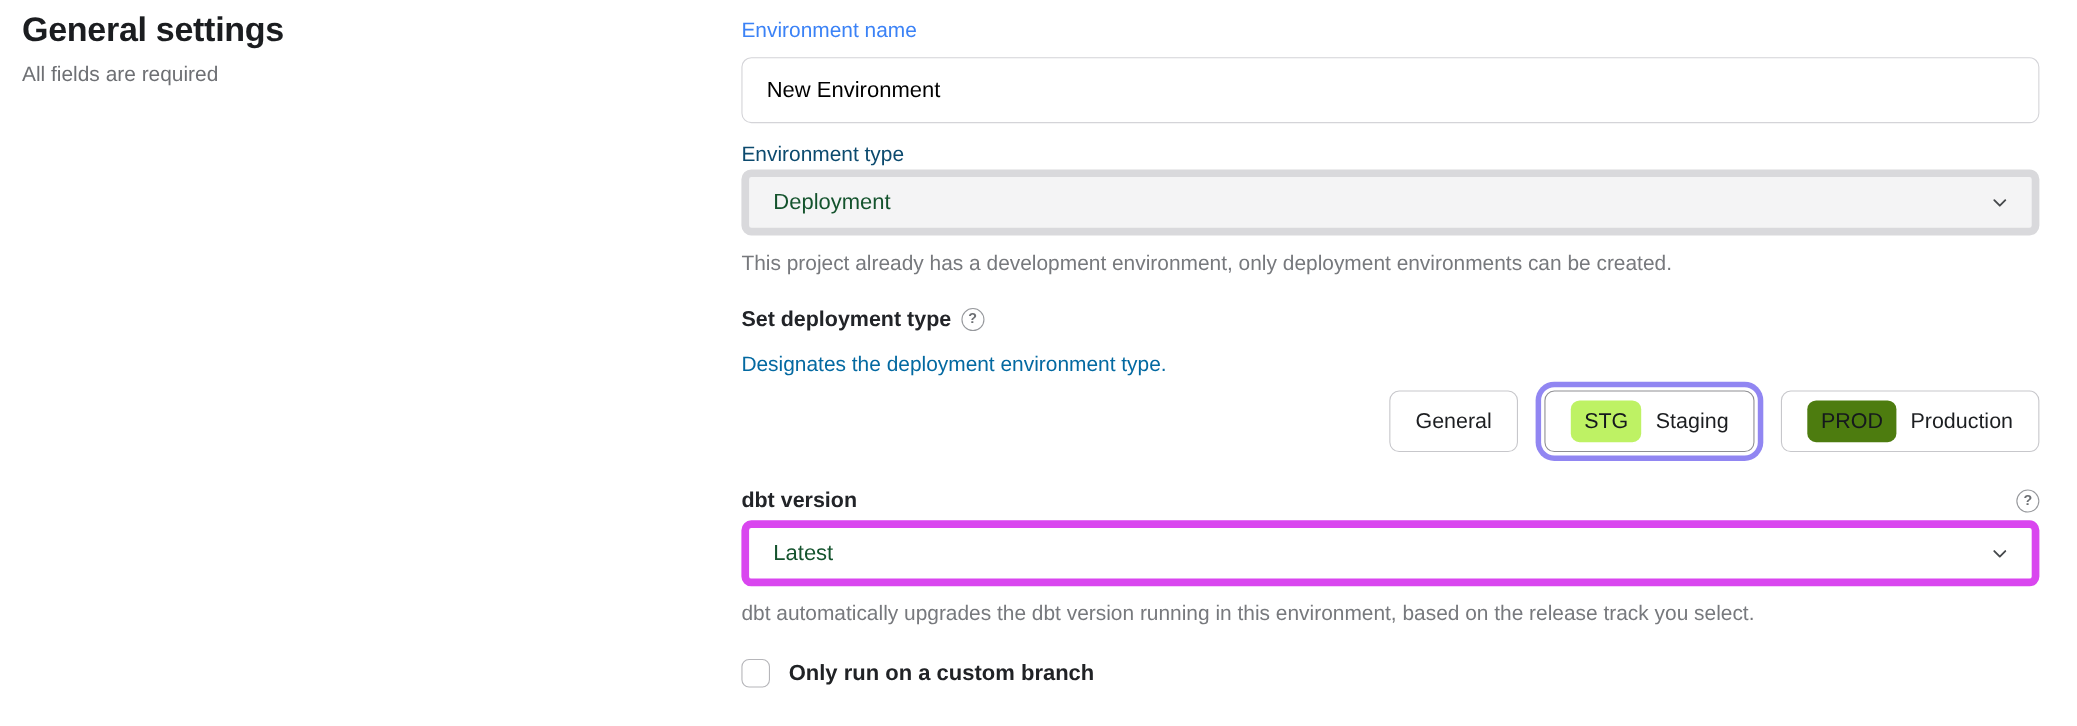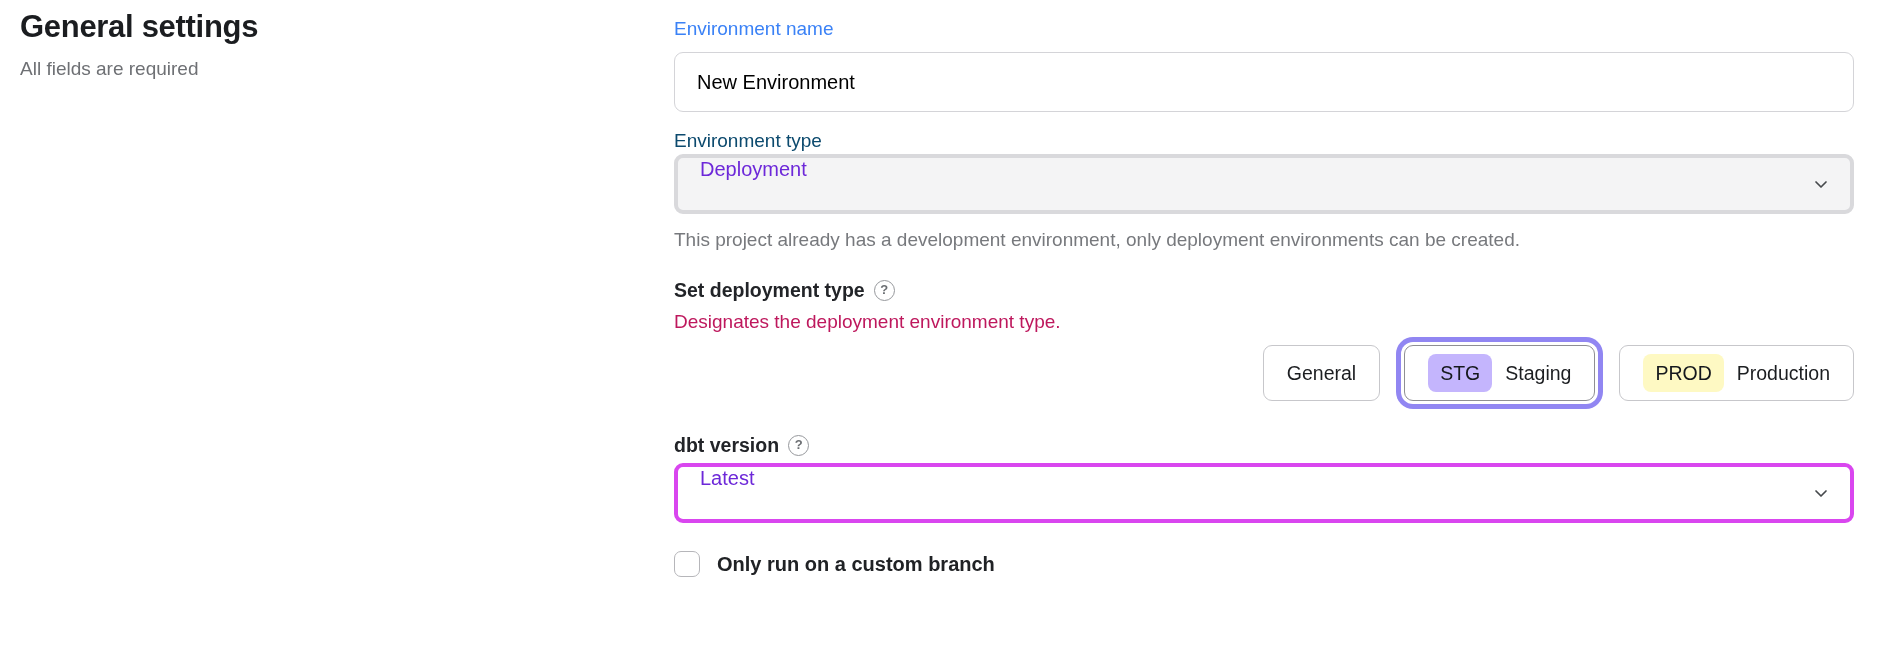--- a/index.html
+++ b/index.html
@@ -31,64 +31,64 @@
   .text-input {
     margin-top: 10px; width: 100%; height: 60px;
     border: 1px solid #d4d4d8; border-radius: 9px;
     padding: 0 22px; font-size: 20px; color: #000000;
     font-family: "Liberation Sans", sans-serif;
     background: #ffffff; outline: none; display: block;
   }
 
   .select-box {
     position: relative; width: 100%; height: 60px;
-    border: 4px solid #d946ef; border-radius: 9px;
-    background: #ffffff; display: flex; 
-    padding: 0 22px; font-size: 20px; color: #6d28d9; cursor: pointer;
+    border: 7px solid #d946ef; border-radius: 9px;
+    background: #ffffff; display: flex; align-items: center;
+    padding: 0 22px; font-size: 20px; color: #14532d; cursor: pointer;
   }
   .select-box.disabled { background: #f4f4f5; border-color: #d9d9dc; cursor: default; }
   .select-box .chevron {
     position: absolute; right: 20px; top: 50%; transform: translateY(-50%);
     width: 18px; height: 18px; display: flex; align-items: center; justify-content: center;
   }
 
   .help-text { margin-top: 13px; font-size: 19px; line-height: 25px; color: #77797d; }
 
   .section-heading {
     margin-top: 25px; display: flex; align-items: center; gap: 9px;
     font-size: 19.5px; line-height: 26px; font-weight: 700; color: #222428;
   }
   .q-icon {
     width: 21px; height: 21px; border: 1.5px solid #96989c; border-radius: 50%;
     display: inline-flex; align-items: center; justify-content: center;
     font-size: 13px; font-weight: 700; color: #6b6e72; cursor: pointer;
     font-family: "Liberation Sans", sans-serif;
   }
-  .section-desc { margin-top: 6px; font-size: 19px; line-height: 26px; color: #be185d; }
+  .section-desc { margin-top: 16px; font-size: 19px; line-height: 26px; color: #0369a1; }
 
   .btn-row { margin-top: 10px; display: flex; align-items: center; gap: 14px; height: 56px; justify-content: flex-end; }
   .type-btn {
     height: 56px; display: inline-flex; align-items: center; gap: 13px;
     background: #ffffff; border: 1px solid #c7c7cb; border-radius: 9px;
     padding: 0 23px; font-size: 19.5px; font-weight: 500; color: #1c1e21;
     cursor: pointer; font-family: "Liberation Sans", sans-serif;
   }
   .type-btn.selected {
     border-color: #8f8f93;
     box-shadow: 0 0 0 3px #ffffff, 0 0 0 8px #9186f2;
     margin: 0 10px;
   }
   .type-badge {
     display: inline-flex; align-items: center; height: 38px;
     padding: 0 12px; border-radius: 8px; font-size: 19.5px; font-weight: 500; color: #15181d;
   }
-  .badge-stg { background: #c4b5fd; }
-  .badge-prod { background: #fef9c3; }
+  .badge-stg { background: #bef264; }
+  .badge-prod { background: #4d7c0f; }
 
-  .heading-dbt { margin-top: 31px; }
+  .heading-dbt { margin-top: 31px; justify-content: space-between; }
   .select-latest { margin-top: 5px; }
 
   .checkbox-row { margin-top: 28px; display: flex; align-items: center; }
   .checkbox {
     width: 26px; height: 26px; border: 1.5px solid #b6b6ba; border-radius: 7px;
     background: #ffffff; cursor: pointer; flex: 0 0 auto;
   }
   .checkbox-label { margin-left: 17px; font-size: 20px; font-weight: 600; color: #202225; cursor: pointer; }
 </style>
 </head>
@@ -140,19 +140,20 @@
     <span class="q-icon">?</span>
   </div>
   <div class="select-box select-latest">
     <span>Latest</span>
     <span class="chevron">
       <svg width="18" height="18" viewBox="0 0 18 18">
           <path d="M4 7l5 5 5-5" fill="none" stroke="#46494c" stroke-width="1.7" stroke-linecap="round" stroke-linejoin="round"></path>
         </svg>
     </span>
   </div>
+  <div class="help-text">dbt automatically upgrades the dbt version running in this environment, based on the release track you select.</div>
 
   <div class="checkbox-row">
     <span class="checkbox" role="checkbox" aria-checked="false"></span>
     <span class="checkbox-label">Only run on a custom branch</span>
   </div>
 
 </div>
 
 </body></html>

